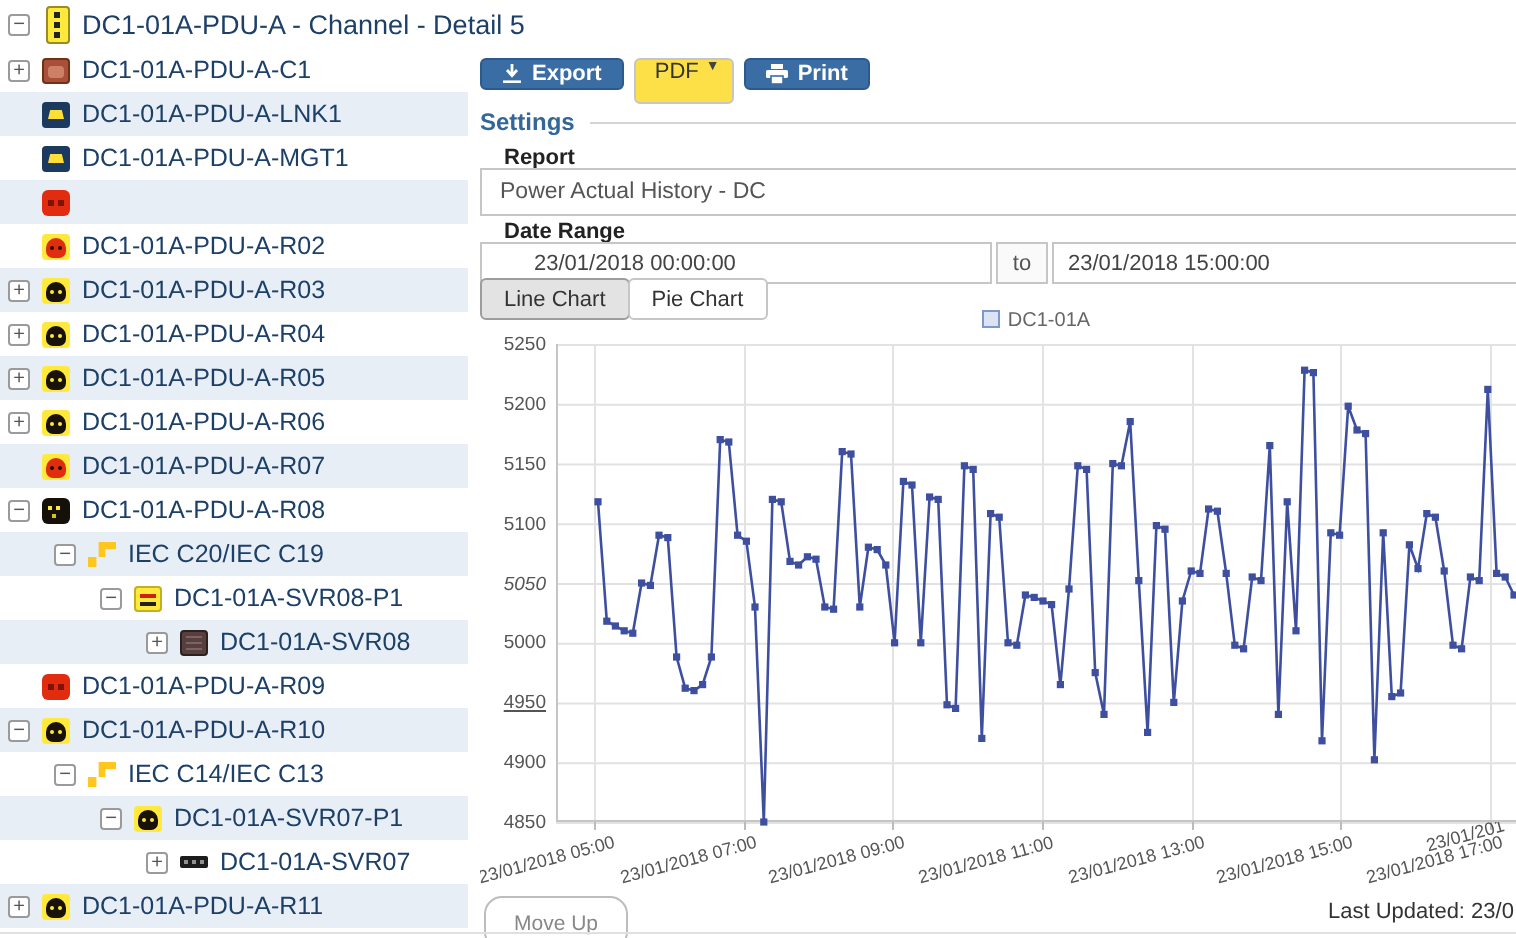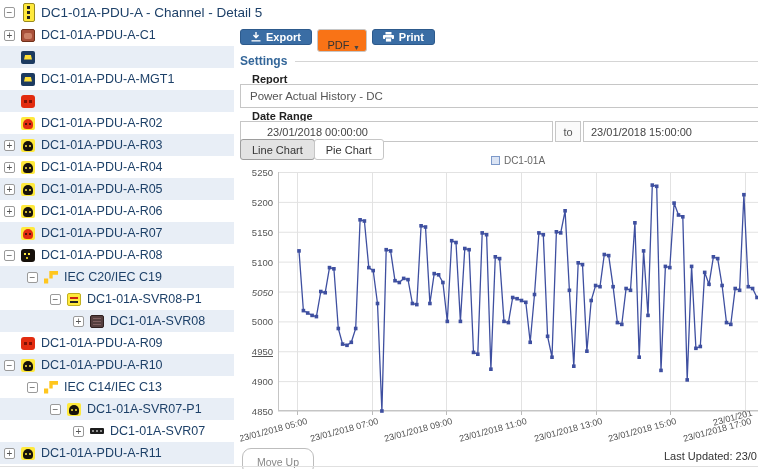--- a/index.html
+++ b/index.html
@@ -40,22 +40,22 @@
   .ic-power-port::after{left:2px;top:3px;width:8px;height:2px;background:#cc2211;box-shadow:0 4px 0 #222;}
   .ic-server{background:#553f3f;border:1px solid #2f1f1f;}
   .ic-server::after{left:2px;top:2px;right:2px;bottom:2px;background:repeating-linear-gradient(0deg,#806060 0 1px,transparent 1px 3px);}
   .ic-server-small{background:#1c1c1c;height:6px;border-radius:1px;}
   .ic-server-small::after{left:2px;top:2px;width:2px;height:2px;background:#909090;box-shadow:4px 0 0 #909090,8px 0 0 #909090;}
   
   .panel{position:absolute;left:240px;top:0;width:520px;height:469px;}
   .toolbar{position:absolute;left:0;top:29px;display:flex;}
   .btn-blue{height:16px;background:#3a6da4;border:1px solid #2d5a8c;border-radius:3px;color:#fff;
             font-size:11px;font-weight:bold;display:flex;align-items:center;padding:0 10px;gap:5px;cursor:pointer;box-sizing:border-box;}
-  .btn-pdf{height:23px;width:50px;margin:0 5px;background:#f97316;border:1px solid #c6c6c6;border-radius:3px;
-           font-size:11px;color:#333;display:flex;align-items:flex-end;justify-content:space-between;padding:0 6px;box-sizing:border-box;cursor:pointer;}
+  .btn-pdf{height:23px;width:50px;margin:0 5px;background:#fde047;border:1px solid #c6c6c6;border-radius:3px;
+           font-size:11px;color:#333;display:flex;align-items:flex-start;justify-content:space-between;padding:0 6px;box-sizing:border-box;cursor:pointer;}
   .caret{font-size:7px;color:#444;}
   .settings-h{position:absolute;left:0;top:54px;width:519px;display:flex;align-items:center;
               font-size:12px;font-weight:bold;color:#336699;}
   .settings-h::after{content:"";flex:1;border-top:1px solid #d5d5d5;margin-left:8px;}
   .flabel{position:absolute;left:12px;font-size:11px;font-weight:bold;color:#222;}
   .report-select{position:absolute;left:0;top:84px;width:519px;height:24px;border:1px solid #c6c6c6;
                  font-size:11.5px;color:#555;line-height:22px;padding-left:9px;box-sizing:border-box;background:#fff;cursor:pointer;}
   .dr-row{position:absolute;left:0;top:121px;width:520px;height:21px;display:flex;}
   .dinput{height:21px;border:1px solid #c6c6c6;font-size:11px;color:#444;padding:0 7px;box-sizing:border-box;
           font-family:"Liberation Sans",sans-serif;background:#fff;}
@@ -95,20 +95,21 @@
 
   <div class="tree" id="tree">
       <div class="trow" style="padding-left: 4px;">
         <span class="exp">+</span>
         <span class="ic ic-module"></span>
         <span class="tlabel">DC1-01A-PDU-A-C1</span>
       </div>
       <div class="trow stripe" style="padding-left: 4px;">
         <span class="exp-sp"></span>
         <span class="ic ic-port"></span>
+        <span class="tlabel">DC1-01A-PDU-A-LNK1</span>
       </div>
       <div class="trow" style="padding-left: 4px;">
         <span class="exp-sp"></span>
         <span class="ic ic-port"></span>
         <span class="tlabel">DC1-01A-PDU-A-MGT1</span>
       </div>
       <div class="trow stripe" style="padding-left: 4px;">
         <span class="exp-sp"></span>
         <span class="ic ic-outlet-red"></span>
       </div>
@@ -220,21 +221,21 @@
 
     <div class="settings-h">
       <span>Settings</span>
     </div>
 
     <div class="flabel" style="top:73px;">Report</div>
     <div class="report-select">Power Actual History - DC</div>
 
     <div class="flabel" style="top:110px;">Date Range</div>
     <div class="dr-row">
-      <input class="dinput" style="width: 313px; padding-left: 26px;" value="23/01/2018 00:00:00">
+      <input class="dinput" style="width: 256px; padding-left: 26px;" value="23/01/2018 00:00:00">
       <div class="to-box">to</div>
       <input class="dinput" style="flex: 1 1 0%;" value="23/01/2018 15:00:00">
     </div>
 
     <div class="tabs">
       <div class="tab active">Line Chart</div>
       <div class="tab">Pie Chart</div>
     </div>
 
     <div class="legend">

